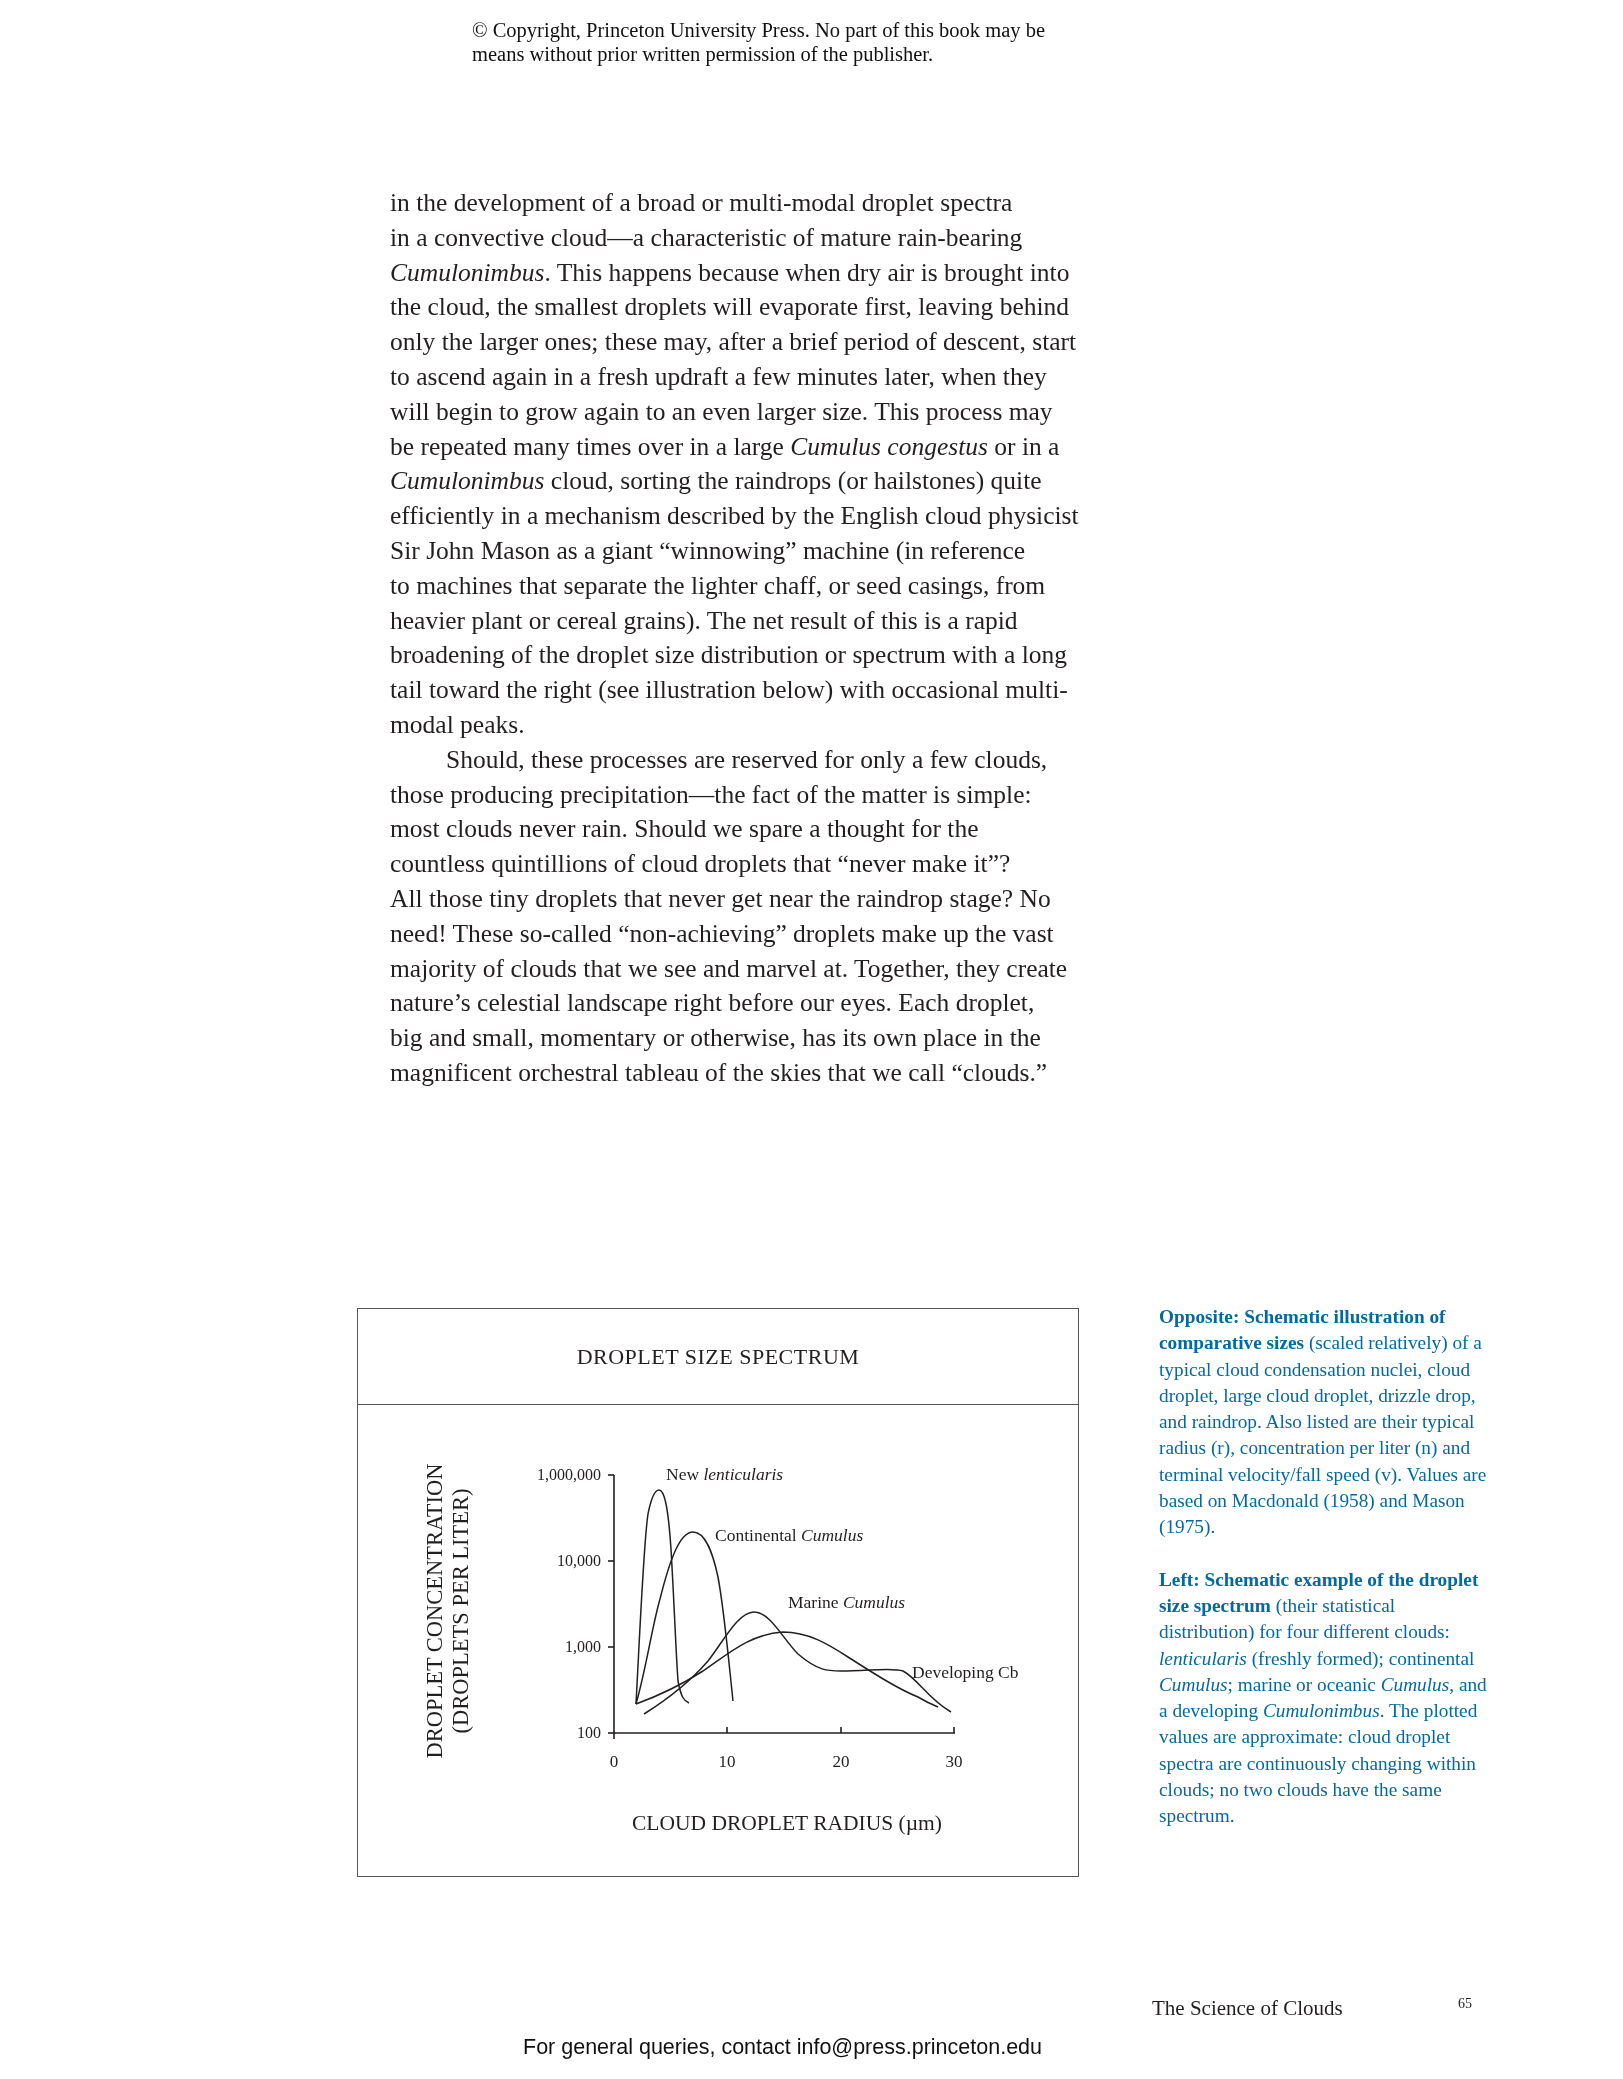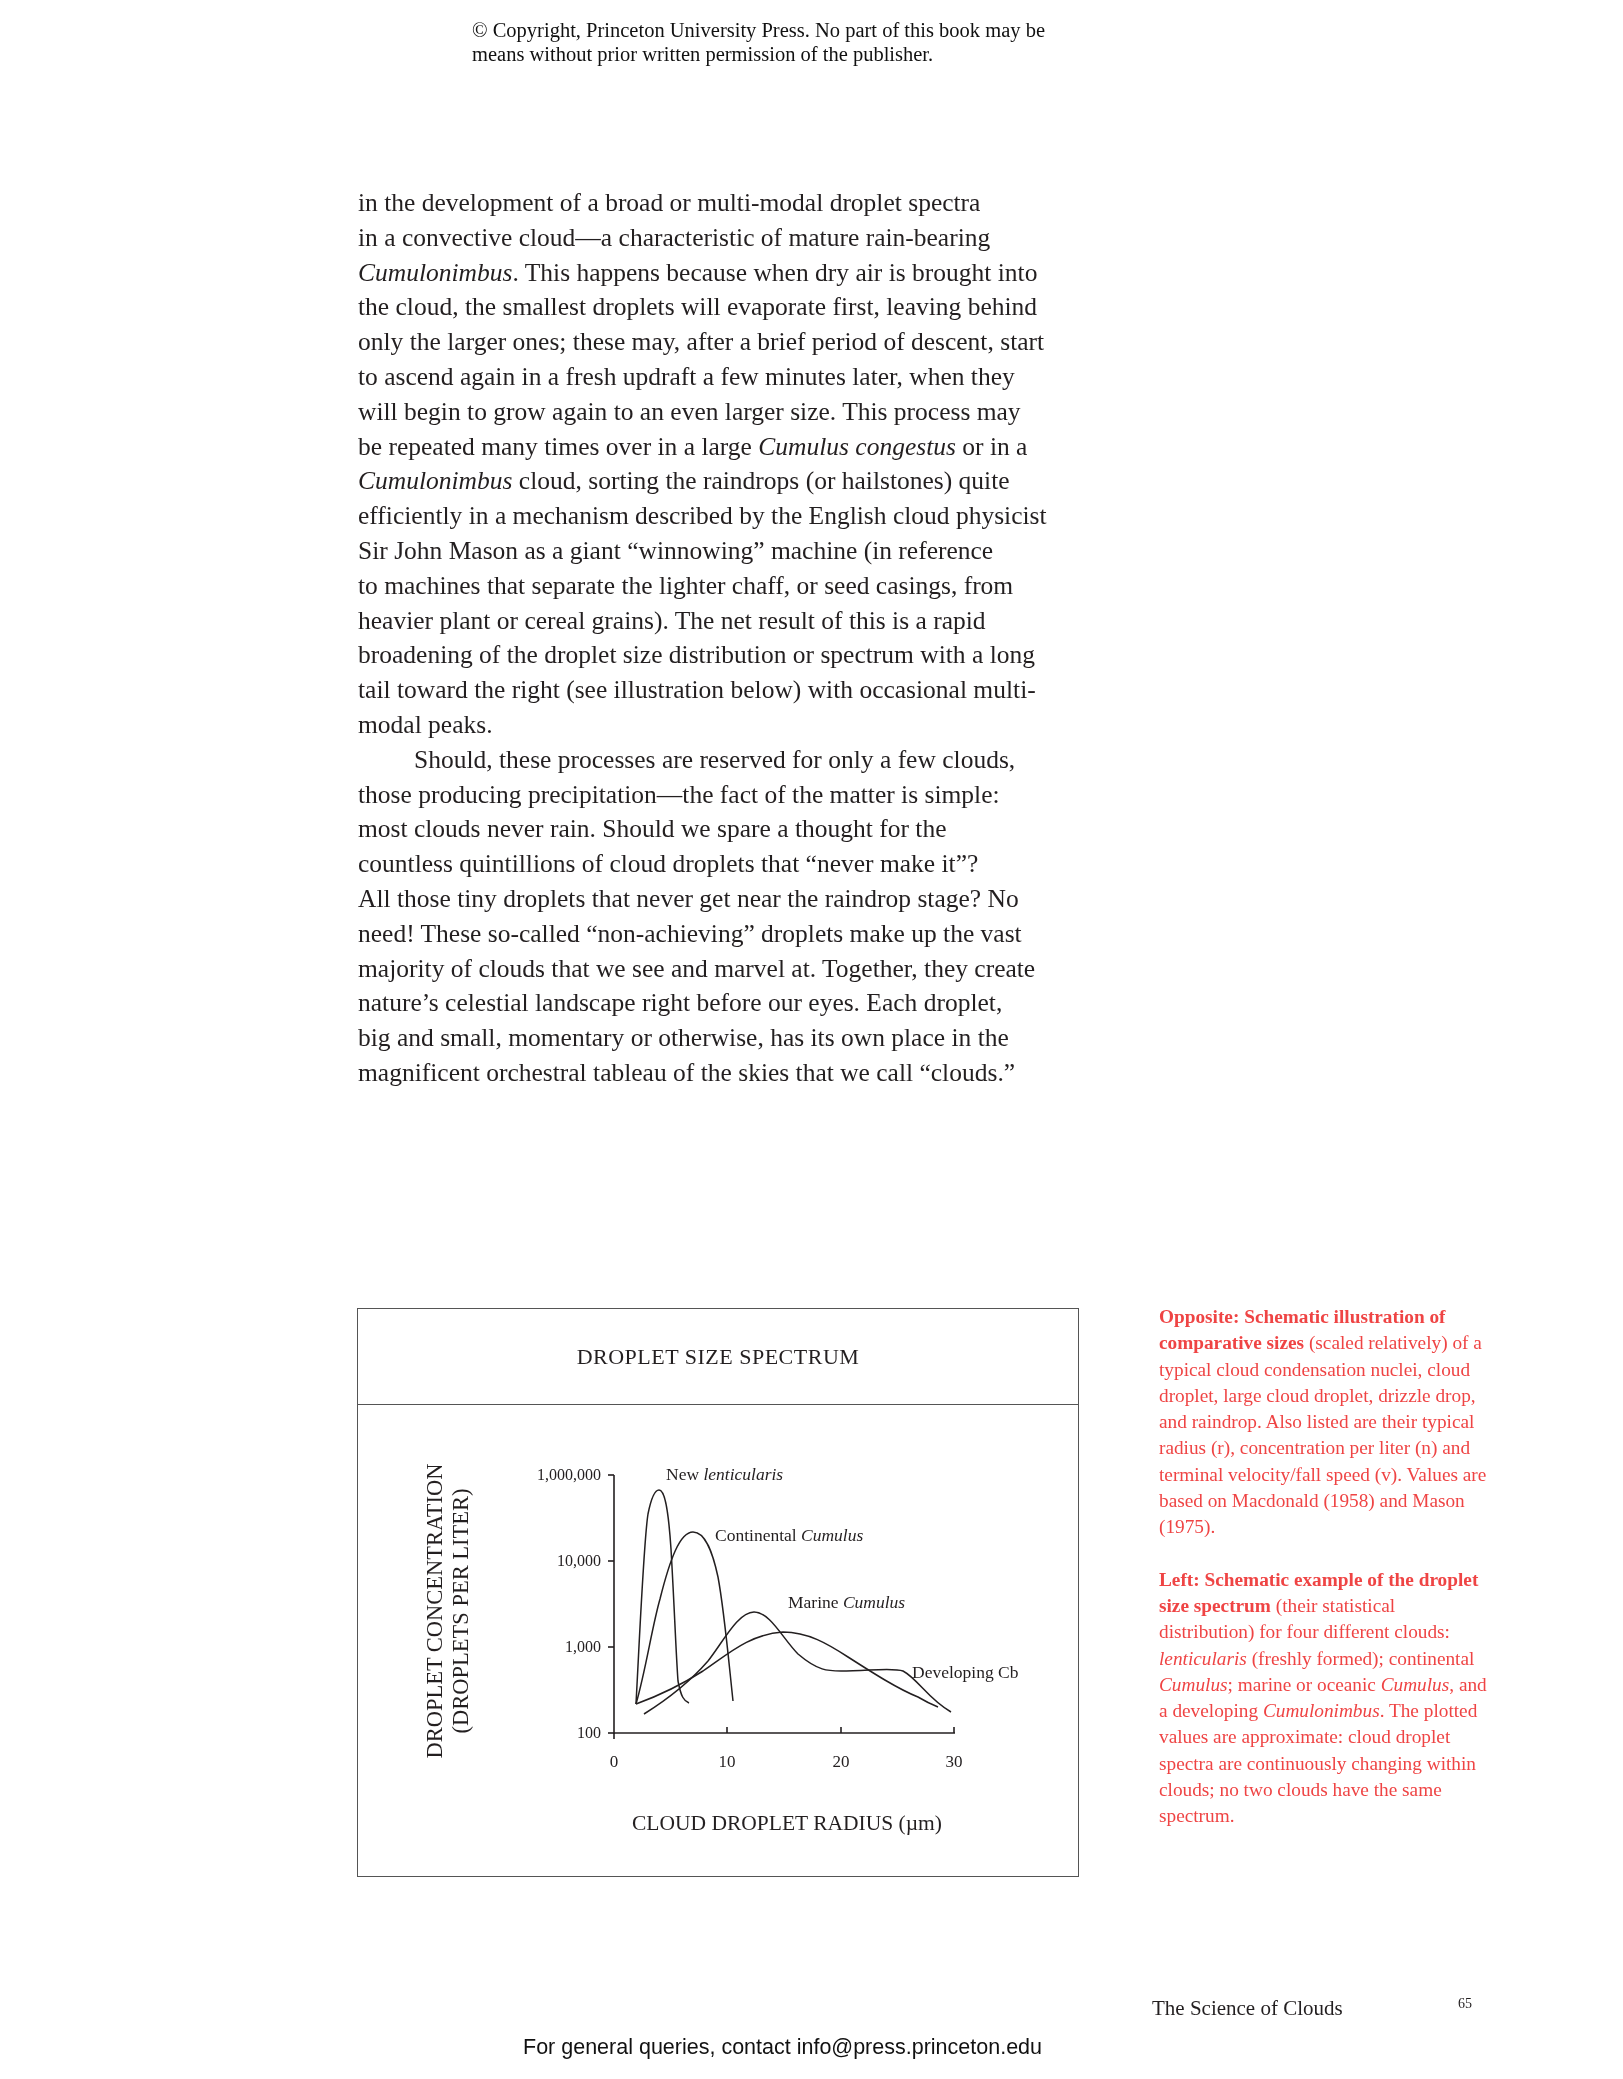--- a/index.html
+++ b/index.html
@@ -7,36 +7,36 @@
   .sans { font-family: "Liberation Sans", sans-serif; }
   .serif { font-family: "Liberation Serif", serif; }
   .copyright {
     position: absolute; left: 472px; top: 18px; width: 720px;
     font-size: 20.5px; line-height: 24px; color: #111; font-family: Liberation Serif, serif;
   }
   .body-text {
     position: absolute; left: 358px; top: 186px; width: 720px;
     font-size: 25.5px; line-height: 34.8px; color: #231f20;
   }
-  .body-text .line { display: block; white-space: nowrap; }
+  .body-text .line { display: block; white-space: nowrap; margin-left: 32px; }
   .body-text .indent { padding-left: 56px; }
   .figure-box {
     position: absolute; left: 357px; top: 1308px; width: 722px; height: 569px;
     border: 1.5px solid #555; box-sizing: border-box;
   }
   .figure-title-area {
     position: absolute; left: 0; top: 0; right: 0; height: 95px;
     border-bottom: 1.5px solid #555;
     display: flex; align-items: center; justify-content: center;
   }
   .figure-title { font-size: 22px; letter-spacing: 0.5px; color: #231f20; }
   .chart-svg { position: absolute; left: 0; top: 0; }
   .caption {
     position: absolute; left: 1159px; top: 1304px; width: 330px;
-    font-size: 19.3px; line-height: 26.3px; color: #ef4444;
+    font-size: 19.3px; line-height: 26.3px; color: #0369a1;
   }
   .caption p { margin: 0; }
   .caption .gap { height: 26px; }
   .running-head {
     position: absolute; top: 1996px; left: 1152px; font-size: 21px; color: #231f20;
   }
   .page-number {
     position: absolute; top: 1996px; left: 1458px; font-size: 14px; color: #231f20;
   }
   .footer-note {

